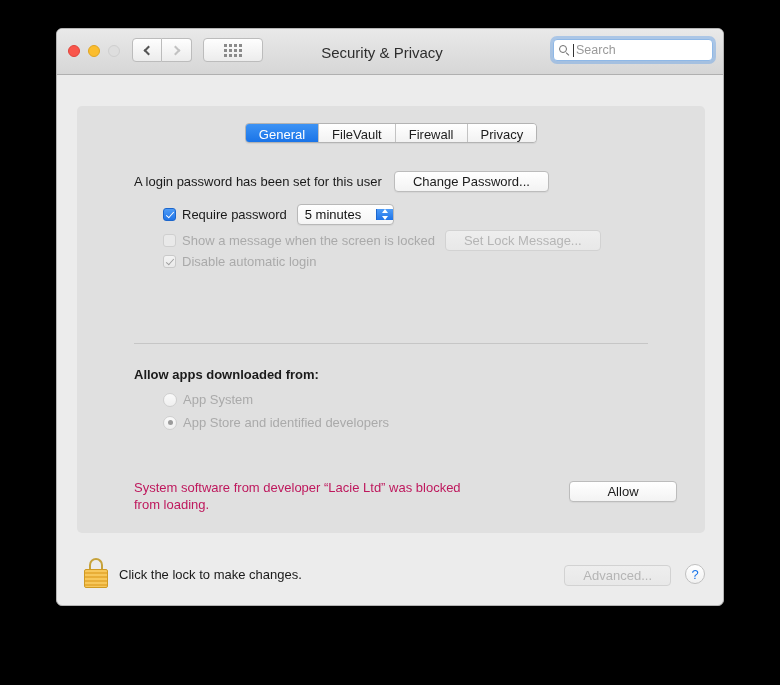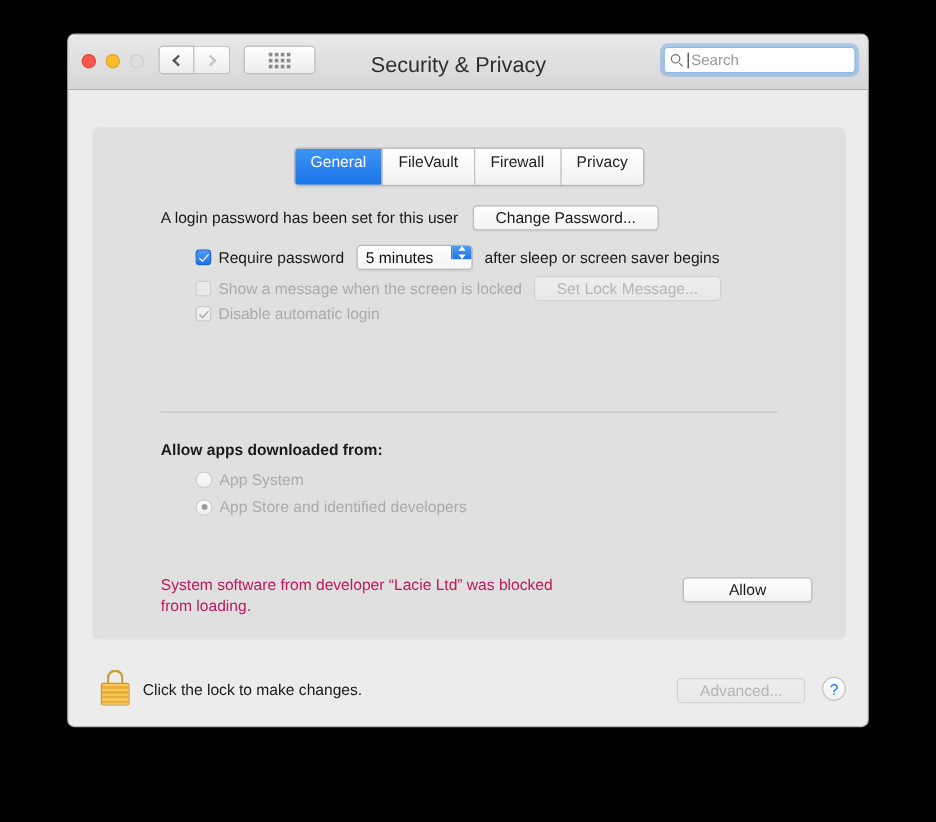--- a/index.html
+++ b/index.html
@@ -53,21 +53,21 @@
     width: 60px; height: 24px;
     background: linear-gradient(to bottom, #fefefe, #ececec);
     border: 1px solid #bcbcbc; border-radius: 4px;
     display: flex; align-items: center; justify-content: center;
   }
   .dots { display: grid; grid-template-columns: repeat(4, 3px); grid-auto-rows: 3px; gap: 2px; }
   .dots i { background: #8a8a8a; display: block; width: 3px; height: 3px; }
 
   .wintitle {
     position: absolute; left: 0; right: 16px; top: 15px;
-    text-align: center; font-size: 18px; color: #2e2e2e;
+    text-align: center; font-size: 15px; color: #2e2e2e;
   }
 
   .searchwrap {
     position: absolute; right: 10px; top: 10px;
     width: 160px; height: 22px;
   }
   .searchfield {
     width: 100%; height: 100%;
     background: #fff;
     border: 1px solid #8fb8e6;
@@ -102,21 +102,21 @@
     position: absolute; left: 0; right: 0; top: 17px;
     display: flex; justify-content: center;
   }
   .tabs {
     display: flex;
     border: 1px solid #b3b3b3; border-radius: 4px;
     overflow: hidden;
     box-shadow: 0 1px 1px rgba(0,0,0,0.06);
   }
   .tab {
-    padding: 0 13px; height: 30px; line-height: 21px;
+    padding: 0 13px; height: 18px; line-height: 21px;
     font-size: 13px; color: #1d1d1d;
     background: linear-gradient(to bottom, #ffffff, #f2f2f2);
     border-left: 1px solid #c3c3c3;
   }
   .tab:first-child { border-left: none; }
   .tab.active {
     background: linear-gradient(to bottom, #3d93f4, #1a74e8);
     color: #fff;
   }
 
@@ -161,21 +161,21 @@
   .rb {
     width: 14px; height: 14px; border-radius: 50%; flex: none; margin-right: 6px;
     background: linear-gradient(to bottom, #fafafa, #efefef);
     border: 1px solid #cfcfcf;
     display: flex; align-items: center; justify-content: center;
   }
   .rb .dot { width: 5px; height: 5px; border-radius: 50%; background: #9b9b9b; }
 
   
   .popup {
-    height: 21px; display: flex; align-items: flex-start;
+    height: 21px; display: flex; align-items: center;
     border: 1px solid #b8b8b8; border-radius: 4px; overflow: hidden;
     background: linear-gradient(to bottom, #ffffff, #f4f4f4);
     box-shadow: 0 1px 1px rgba(0,0,0,0.05);
   }
   .popup .val {
     font-size: 13px; color: #111; padding: 0 8px 0 7px;
     line-height: 19px; min-width: 78px;
   }
   .popup .arrows {
     width: 17px;
@@ -300,21 +300,20 @@
           <span class="tick"></span>
         </span>
       <span class="lbl">Require password</span>
       <span class="popup" style="margin-left:10px;">
         <span class="val">5 minutes</span>
         <span class="arrows">
           <span class="ar up"></span>
             <span class="ar dn"></span>
         </span>
       </span>
-      <span class="lbl" style="margin-left:10px;">after sleep or screen saver begins</span>
     </div>
 
     <div class="row" style="left:86px; top:124px;">
       <span class="cb off dim"></span>
       <span class="lbl dim">Show a message when the screen is locked</span>
       <span class="btn disabled" style="margin-left:10px;">Set Lock Message...</span>
     </div>
 
     <div class="row" style="left:86px; top:148px;">
       <span class="cb on dim">

